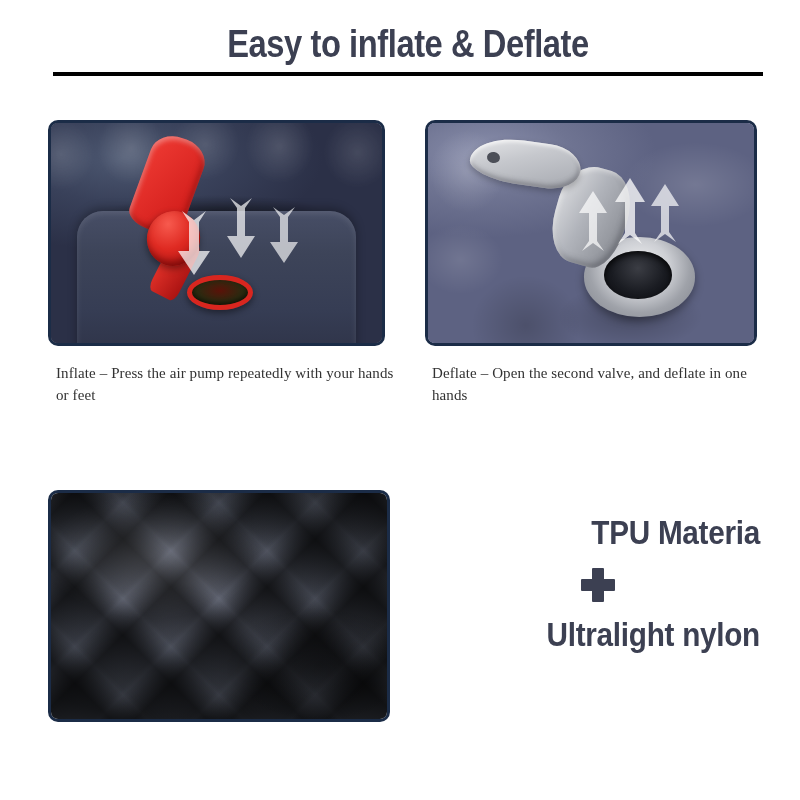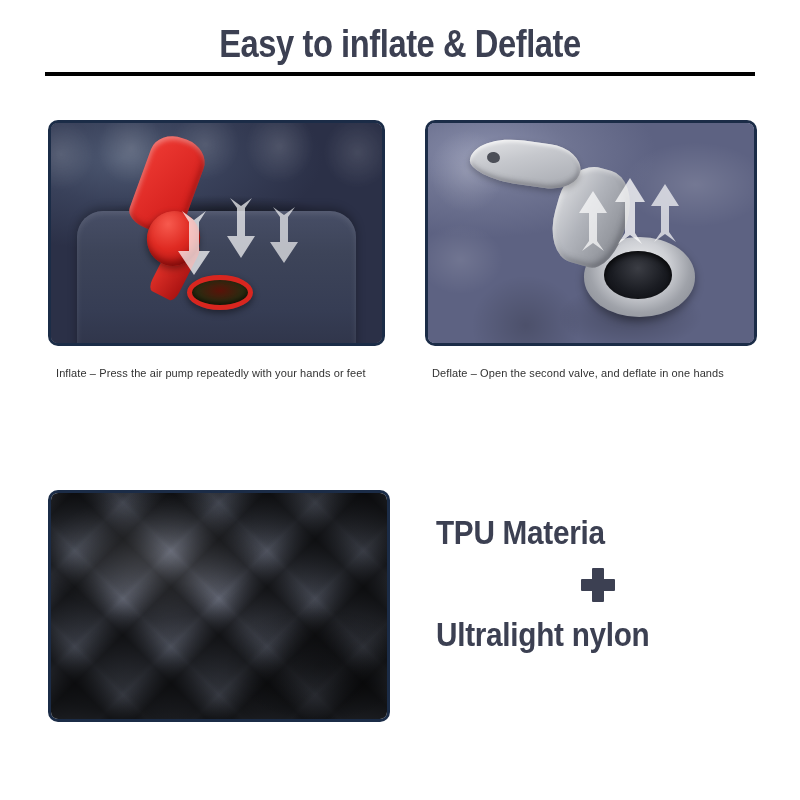--- a/index.html
+++ b/index.html
@@ -11,21 +11,21 @@
     height: 800px;
     background: #ffffff;
     font-family: "DejaVu Sans", sans-serif;
     overflow: hidden;
     position: relative;
   }
 
   
   .header {
     position: absolute;
-    left: 0;
+    left: 8px;
     top: 0;
     width: 772px;
     height: 92px;
   }
   .page-title {
     position: absolute;
     left: 0;
     top: 22px;
     width: 800px;
     text-align: center;
@@ -266,36 +266,36 @@
     position: absolute;
     inset: 0;
     background:
       radial-gradient(ellipse 46% 40% at 30% 28%, rgba(255,255,255,0.10), rgba(255,255,255,0) 70%),
       radial-gradient(ellipse 40% 36% at 80% 76%, rgba(0,0,0,0.30), rgba(0,0,0,0) 72%);
   }
 
   
   .caption {
     position: absolute;
-    font-family: Liberation Sans, sans-serif;
-    font-size: 11px;
+    font-family: Liberation Serif, serif;
+    font-size: 15px;
     line-height: 22px;
     color: #323232;
     letter-spacing: 0.1px;
   }
   .caption-inflate { left: 56px;  top: 362px; width: 345px; }
   .caption-deflate { left: 432px; top: 362px; width: 330px; }
 
   
   .material-block {
     position: absolute;
     left: 418px;
     top: 512px;
     width: 360px;
-    text-align: left;
+    text-align: right;
   }
   .material-line {
     font-family: "Liberation Sans Narrow", "Liberation Sans", sans-serif;
     font-weight: bold;
     font-size: 33px;
     line-height: 42px;
     color: #3c4052;
     letter-spacing: -0.3px;
     transform: scaleX(0.9);
     white-space: nowrap;

